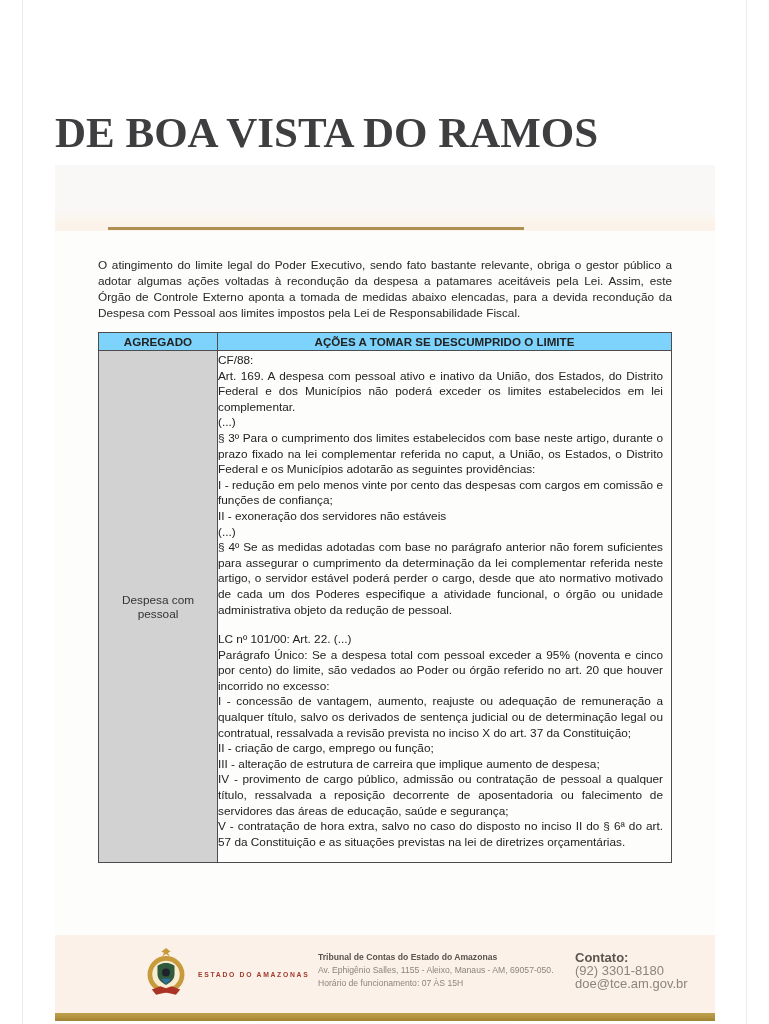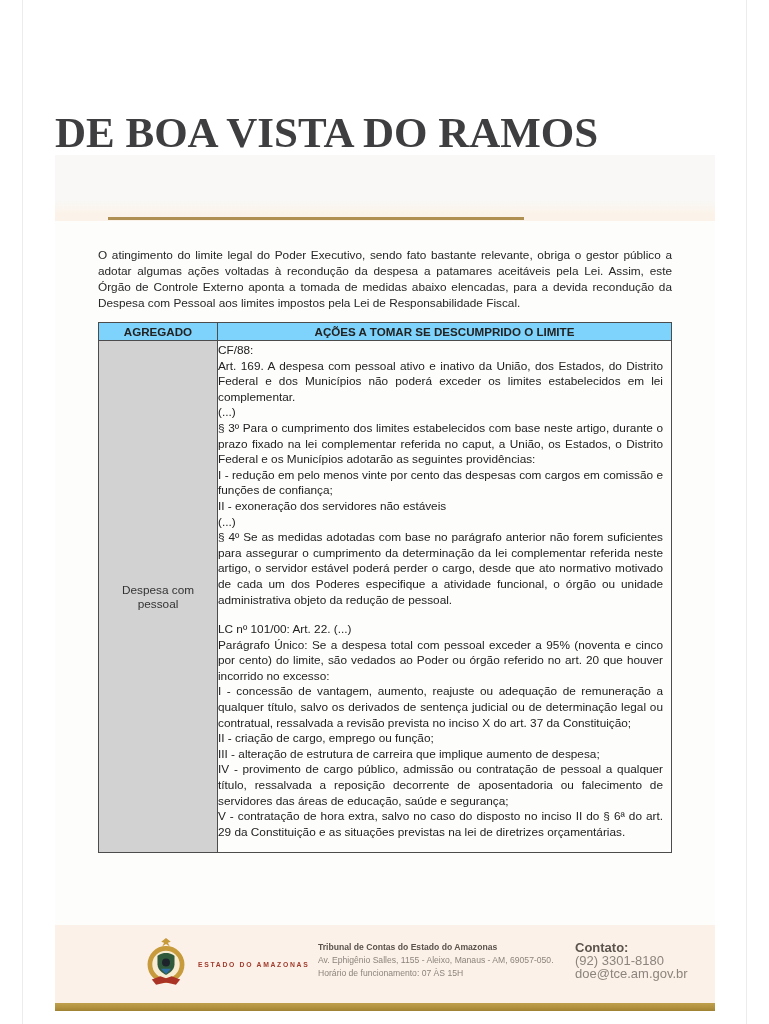--- a/index.html
+++ b/index.html
@@ -6,21 +6,21 @@
   body{width:769px;height:1024px;background:#ffffff;overflow:hidden;position:relative;
        font-family:"Liberation Sans",sans-serif;}
   .rail{position:absolute;top:0;bottom:0;width:1px;background:#ececea;}
   .rail-left{left:22px;}
   .rail-right{left:746px;}
 
   .page-title{position:absolute;left:55px;top:6px;width:670px;
       font-family:"Liberation Serif",serif;font-weight:700;font-size:43px;
       line-height:65px;color:#3e3e40;}
 
-  .doc{position:absolute;left:55px;top:155px;width:660px;height:856px;
+  .doc{position:absolute;left:55px;top:165px;width:660px;height:856px;
       background:#fdfdfc;display:flex;flex-direction:column;color:#262626;}
 
   .band{position:relative;height:66px;flex:0 0 auto;
       background:linear-gradient(180deg,#f9f8f6 0%,#f9f8f6 68%,#fbf3e9 90%,#fbf3e9 100%);}
   .gold-line{position:absolute;left:53px;bottom:1px;width:416px;height:3px;background:var(--gold,#b08f52);}
 
   .doc-inner{padding:26px 43px 0 43px;flex:1 1 auto;overflow:hidden;}
   .intro{font-size:11.8px;line-height:16px;text-align:justify;margin:0;color:#262626;}
 
   .limits-table{margin-top:11px;width:100%;border-collapse:collapse;color:#222;}
@@ -93,21 +93,21 @@
                 <p class="action-line">§ 4º Se as medidas adotadas com base no parágrafo anterior não forem suficientes para assegurar o cumprimento da determinação da lei complementar referida neste artigo, o servidor estável poderá perder o cargo, desde que ato normativo motivado de cada um dos Poderes especifique a atividade funcional, o órgão ou unidade administrativa objeto da redução de pessoal.</p>
               </div>
             <div class="actions-block block2">
 
             <p class="action-line">LC nº 101/00: Art. 22. (...)</p>
                 <p class="action-line">Parágrafo Único: Se a despesa total com pessoal exceder a 95% (noventa e cinco por cento) do limite, são vedados ao Poder ou órgão referido no art. 20 que houver incorrido no excesso:</p>
                 <p class="action-line">I - concessão de vantagem, aumento, reajuste ou adequação de remuneração a qualquer título, salvo os derivados de sentença judicial ou de determinação legal ou contratual, ressalvada a revisão prevista no inciso X do art. 37 da Constituição;</p>
                 <p class="action-line">II - criação de cargo, emprego ou função;</p>
                 <p class="action-line">III - alteração de estrutura de carreira que implique aumento de despesa;</p>
                 <p class="action-line">IV - provimento de cargo público, admissão ou contratação de pessoal a qualquer título, ressalvada a reposição decorrente de aposentadoria ou falecimento de servidores das áreas de educação, saúde e segurança;</p>
-                <p class="action-line">V - contratação de hora extra, salvo no caso do disposto no inciso II do § 6ª do art. 29 da Constituição e as situações previstas na lei de diretrizes orçamentárias.</p>
+                <p class="action-line">V - contratação de hora extra, salvo no caso do disposto no inciso II do § 6ª do art. 57 da Constituição e as situações previstas na lei de diretrizes orçamentárias.</p>
               </div>
           </td>
         </tr>
       </tbody>
     </table>
   </div>
 
   <div class="doc-footer">
     <div class="f-brand">
       <svg class="crest" viewBox="0 0 48 56" xmlns="http://www.w3.org/2000/svg">

